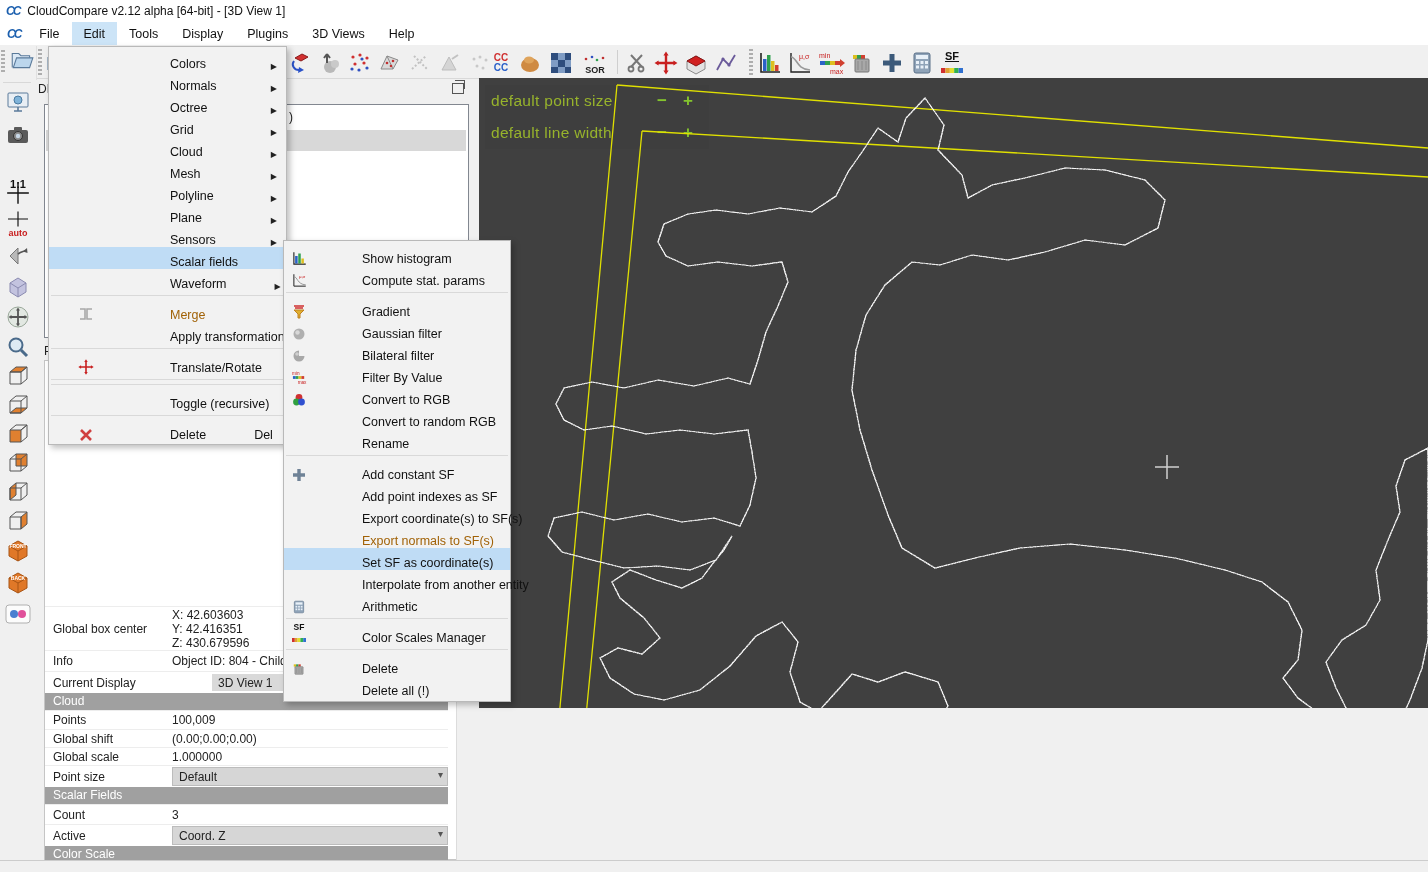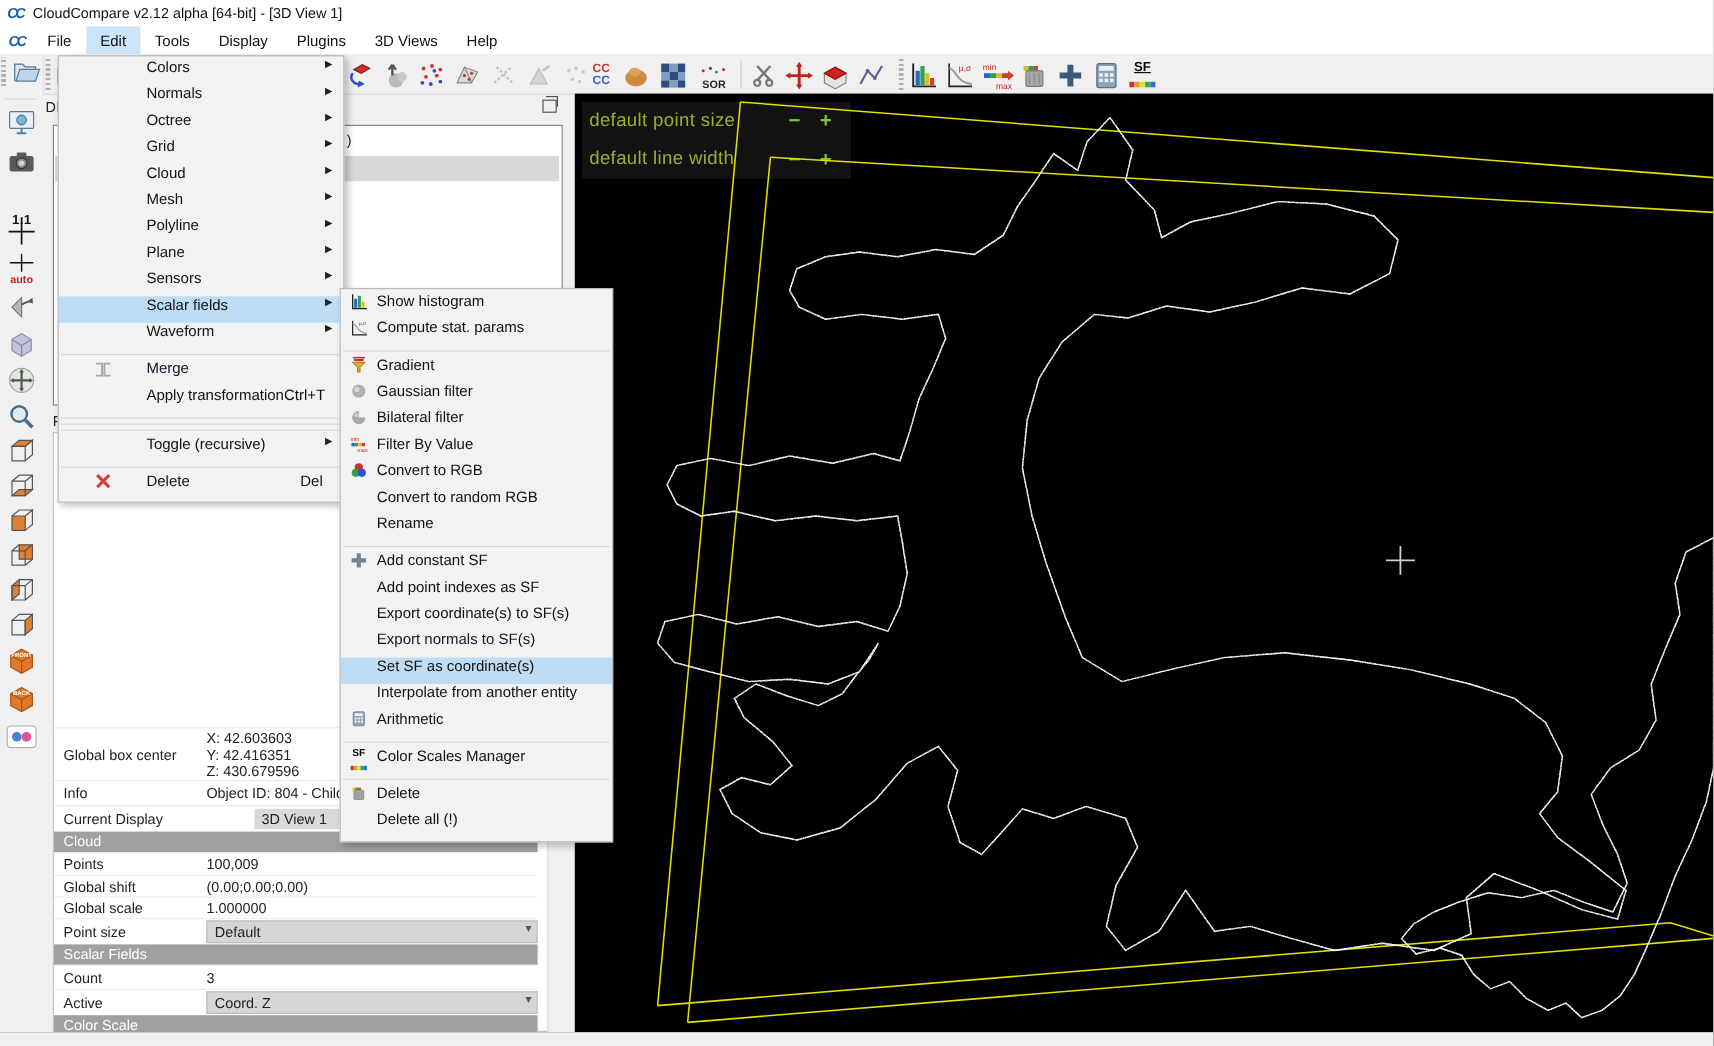--- a/index.html
+++ b/index.html
@@ -43,31 +43,31 @@
   .prow .pv{flex:1;color:#222;}
   .psec{height:17px;line-height:17px;background:#a0a0a0;color:#ffffff;padding-left:8px;font-size:12px;}
   .combo{height:17px;flex:1;background:#d6d6d6;border:1px solid #bcbcbc;display:flex;align-items:center;padding-left:6px;position:relative;color:#222;}
   .combo .chev{position:absolute;right:4px;top:1px;font-size:10px;color:#555;}
   .flatfield{height:17px;flex:1;background:#d9d9d9;display:flex;align-items:center;padding-left:6px;color:#222;}
   .gearbtn{width:20px;height:17px;margin-left:3px;background:#e3e3e3;border:1px solid #b8b8b8;display:flex;align-items:center;justify-content:center;flex:none;}
   #pscroll{position:absolute;left:411px;top:8px;width:17px;height:510px;background:#f0f0f0;border-left:1px solid #dcdcdc;}
   #pscroll .sdown{position:absolute;left:0;bottom:4px;width:17px;height:17px;display:flex;align-items:center;justify-content:center;color:#505050;font-size:10px;}
   
   .popup{background:#f2f2f2;border:1px solid #b9b9b9;box-shadow:3px 3px 6px rgba(0,0,0,0.25);z-index:50;}
-  .mi{display:flex;align-items:flex-start;height:22px;font-size:12.5px;color:#111;padding-right:5px;}
+  .mi{display:flex;align-items:flex-end;height:22px;font-size:12.5px;color:#111;padding-right:5px;gap:48px;}
   .mi .gut{width:73px;flex:none;display:flex;align-items:center;justify-content:center;}
   .mi .gut2{width:30px;flex:none;display:flex;align-items:center;justify-content:center;}
   .mi .lbl{white-space:nowrap;}
   .mi .sc{margin-left:auto;padding-right:12px;white-space:nowrap;}
   .mi .arr{margin-left:auto;font-size:8px;color:#222;padding-right:4px;}
   .mi.hl{background:#bfdcf5;}
-  .mi.dis{color:#0f172a;}
+  .mi.dis{color:#a16207;}
   .msep{height:1px;background:#d9d9d9;margin:4px 2px 4px 2px;}
   
-  #viewport{left:479px;top:78px;width:949px;height:794px;background:#000000;overflow:hidden;}
+  #viewport{left:479px;top:78px;width:949px;height:630px;background:#404040;overflow:hidden;}
   #vpsvg{position:absolute;left:0;top:0;pointer-events:none;}
   #gl-overlay{position:absolute;left:6px;top:7px;width:224px;height:64px;background:rgba(60,60,60,0.30);}
   .ovrow{display:flex;align-items:center;height:32px;padding-left:6px;}
   .ovlbl{color:#97b32c;font-size:15.5px;letter-spacing:0.3px;width:158px;}
   .ovbtn{color:#84c42e;font-size:17px;font-weight:bold;width:26px;text-align:center;}
   #bottomstrip{left:0;top:860px;width:1428px;height:12px;background:#f0f0f0;border-top:1px solid #cccccc;}
   svg text{font-family:"Liberation Sans","DejaVu Sans",sans-serif;}
 </style>
 </head>
 <body>
@@ -637,20 +637,29 @@
           </svg>
         </span>
         <span class="lbl">Merge</span>
       </div>
     <div class="mi">
         <span class="gut"></span>
         <span class="lbl">Apply transformation</span>
         <span class="sc">Ctrl+T</span>
       </div>
     <div class="msep"></div>
+    <div class="mi">
+        <span class="gut">
+          <svg width="16" height="16" viewBox="0 0 24 24">
+            <path d="M12 3 L12 21 M3 12 L21 12" stroke="#c82020" stroke-width="2.4"></path>
+            <path d="M12 0.5 L9.4 4.6 L14.6 4.6 Z M12 23.5 L9.4 19.4 L14.6 19.4 Z M0.5 12 L4.6 9.4 L4.6 14.6 Z M23.5 12 L19.4 9.4 L19.4 14.6 Z" fill="#c82020"></path>
+          </svg>
+        </span>
+        <span class="lbl">Translate/Rotate</span>
+      </div>
     <div class="msep"></div>
     <div class="msep"></div>
     <div class="mi">
         <span class="gut"></span>
         <span class="lbl">Toggle (recursive)</span>
         <span class="arr">▶</span>
       </div>
     <div class="msep"></div>
     <div class="mi">
         <span class="gut">

